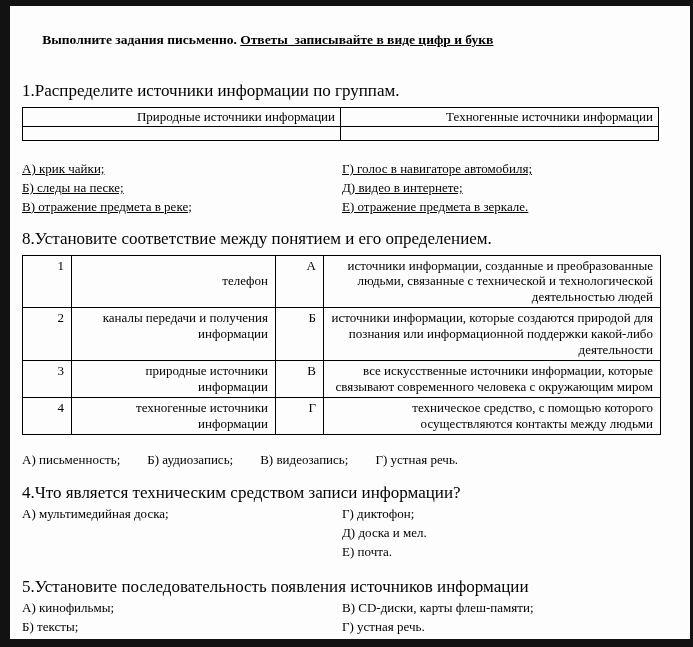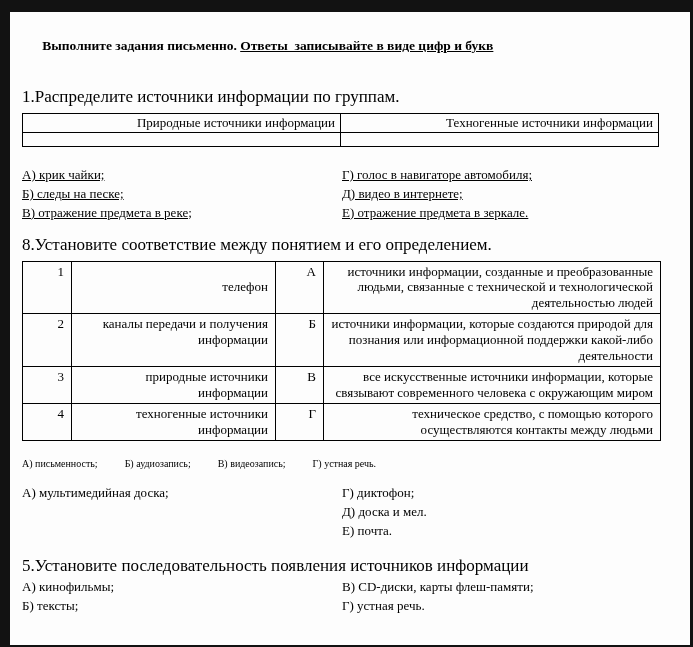--- a/index.html
+++ b/index.html
@@ -12,21 +12,21 @@
   .scan {
     position: relative;
     width: 693px;
     height: 647px;
     background: #121212;
     overflow: hidden;
   }
   .page {
     position: absolute;
     left: 10px;
-    top: 12px;
+    top: 6px;
     width: 680px;
     height: 633px;
     background: #fdfdfd;
     padding: 10px 20px 0 12px;
     overflow: hidden;
   }
   .title {
     font-weight: bold;
     font-size: 13.5px;
     margin-bottom: 17px;
@@ -52,21 +52,21 @@
     font-size: 13px;
     padding: 2px 7px 3px 7px;
     vertical-align: top;
     line-height: 1.2;
   }
   .t2 .c-num { width: 49px; }
   .t2 .c-term { width: 204px; }
   .t2 .c-letter { width: 48px; }
   .t2 .v-mid { vertical-align: middle; }
 
-  .opts-inline { font-size: 10px; margin-top: 2px; }
+  .opts-inline { font-size: 13px; margin-top: 2px; }
   .opts-inline span { margin-right: 27px; }
   .opts-inline span:last-child { margin-right: 0; }
 </style>
 </head>
 <body>
 
 <div class="scan">
   <div class="page">
 
     <div class="title">
@@ -126,20 +126,21 @@
         <td class="c-letter">Г</td>
         <td class="c-def">техническое средство, с помощью которого осуществляются контакты между людьми</td>
       </tr>
     </tbody>
       </table>
 
     <div class="opts-inline mb-lg">
       <span>А) письменность;</span><span>Б) аудиозапись;</span><span>В) видеозапись;</span><span>Г) устная речь.</span>
     </div>
 
+    <div class="heading" style="margin-bottom:2px;">4.Что является техническим средством записи информации?</div>
     <div class="opts-2col mb-lg">
       <div class="left">
         <div>А) мультимедийная доска;</div>
       </div>
       <div class="right">
         <div>Г) диктофон;</div>
         <div>Д) доска и мел.</div>
         <div>Е) почта.</div>
       </div>
     </div>

